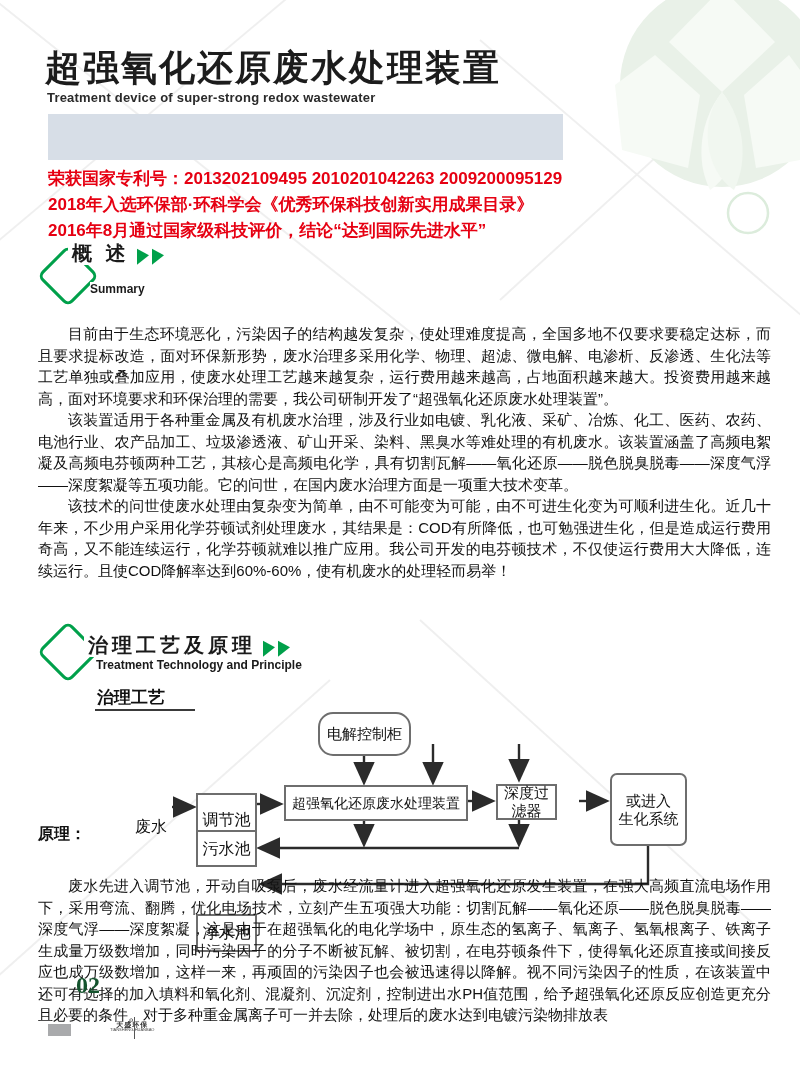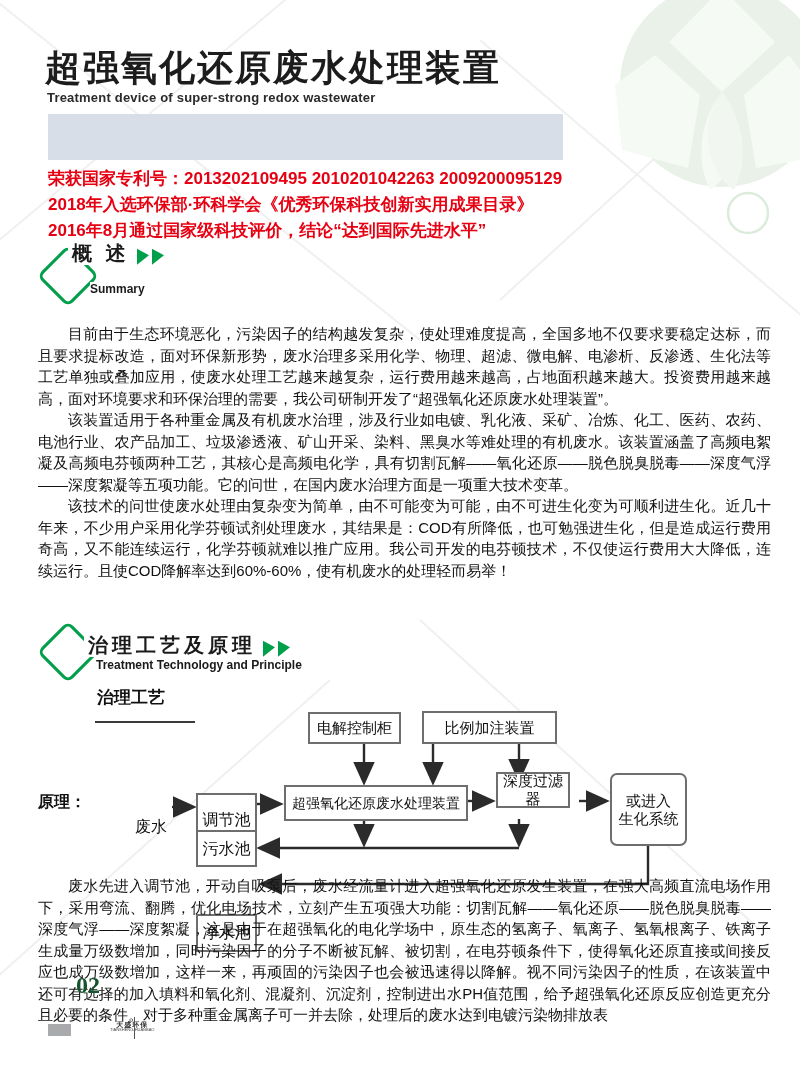--- a/index.html
+++ b/index.html
@@ -21,23 +21,23 @@
   
   .diamond{width:38px;height:38px;border:3px solid #00a04a;border-radius:7px;transform:rotate(45deg);background:transparent;}
   .sec-title{font-size:20px;font-weight:900;color:#1a1a1a;background:#fff;padding:1px 4px;letter-spacing:4px;white-space:nowrap;}
   .sec-en{font-size:12px;font-weight:bold;color:#1a1a1a;background:#fff;white-space:nowrap;}
   .tri{display:inline-block;width:0;height:0;border-top:8px solid transparent;border-bottom:8px solid transparent;border-left:12px solid #00a04a;margin-left:3px;vertical-align:middle;transform:skewY(-6deg);}
 
   
   .para-block{left:38px;width:733px;font-size:15px;line-height:21.5px;color:#111;text-align:justify;}
   .para-indent{text-indent:2em;}
 
-  .subhead{left:95px;top:686px;font-size:17px;font-weight:bold;color:#111;border-bottom:2px solid #3a3a3a;padding:0 30px 12px 2px;}
+  .subhead{left:95px;top:686px;font-size:17px;font-weight:bold;color:#111;border-bottom:2px solid #3a3a3a;padding:0 30px 0 2px;}
 
-  .principle-label{left:38px;top:792px;font-size:16px;font-weight:bold;color:#111;text-align:right;}
+  .principle-label{left:38px;top:824px;font-size:16px;font-weight:bold;color:#111;text-align:right;}
 
   
   .diagram{left:0;top:700px;width:800px;height:215px;}
   .dbox{position:absolute;border:2px solid #6e6e6e;background:#fff;display:flex;flex-direction:column;
         align-items:center;justify-content:center;font-size:15px;color:#111;text-align:center;line-height:1.2;box-sizing:border-box;}
   .dlabel{position:absolute;font-size:16px;color:#111;display:flex;align-items:center;justify-content:center;margin-top:20px;}
 
   
   .foot-swatch{left:48px;top:1024px;width:23px;height:12px;background:#a9aaac;}
   .foot-num{left:76px;top:972px;font-family:"Liberation Serif","DejaVu Serif",serif;font-size:24px;font-weight:bold;color:#14532d;}
@@ -122,29 +122,28 @@
         <line x1="519" y1="44" x2="519" y2="78" marker-end="url(#arr)"></line>
         <line x1="364" y1="121" x2="364" y2="143" marker-end="url(#arr)"></line>
         <line x1="519" y1="119" x2="519" y2="143" marker-end="url(#arr)"></line>
         <polyline points="519,148 261,148" marker-end="url(#arr)"></polyline>
         <polyline points="648,133 648,184 263,184" marker-end="url(#arr)"></polyline>
       </g>
     </svg>
 
     <div class="dlabel" style="left:128px;top:92px;width:46px;height:30px;">废水</div>
 
-    <div class="dbox" style="left:308px;top:12px;width:93px;height:32px;">电解控制柜</div>
-    <div class="dbox" style="left:422px;top:11px;width:135px;height:33px;">比例加注装置</div>
+    <div class="dbox" style="left:318px;top:12px;width:93px;height:44px;border-radius:15px;">电解控制柜</div>
 
     <div class="dbox" style="left:196px;top:93px;width:61px;height:53px;font-size:16px;">调节池</div>
     <div class="dbox" style="left:196px;top:130px;width:61px;height:37px;font-size:16px;">污水池</div>
     <div class="dbox" style="left:196px;top:166px;width:61px;height:38px;font-size:16px;margin-top:48px;">净水池</div>
 
     <div class="dbox" style="left:284px;top:85px;width:184px;height:36px;font-size:14px;">超强氧化还原废水处理装置</div>
-    <div class="dbox" style="left:496px;top:72px;width:74px;height:36px;">深度过滤器</div>
+    <div class="dbox" style="left:496px;top:84px;width:61px;height:36px;">深度过滤器</div>
     <div class="dbox" style="left:610px;top:73px;width:77px;height:73px;border-radius:7px;">
       <span>或进入</span>
       <span>生化系统</span>
     </div>
   </div>
 
   <div class="abs principle-label">原理：</div>
   <div class="abs para-block" style="top:863px;margin-top:12px;">
     <div class="para-indent">废水先进入调节池，开动自吸泵后，废水经流量计进入超强氧化还原发生装置，在强大高频直流电场作用下，采用弯流、翻腾，优化电场技术，立刻产生五项强大功能：切割瓦解——氧化还原——脱色脱臭脱毒——深度气浮——深度絮凝，这是由于在超强氧化的电化学场中，原生态的氢离子、氧离子、氢氧根离子、铁离子生成量万级数增加，同时污染因子的分子不断被瓦解、被切割，在电芬顿条件下，使得氧化还原直接或间接反应也成万级数增加，这样一来，再顽固的污染因子也会被迅速得以降解。视不同污染因子的性质，在该装置中还可有选择的加入填料和氧化剂、混凝剂、沉淀剂，控制进出水PH值范围，给予超强氧化还原反应创造更充分且必要的条件。对于多种重金属离子可一并去除，处理后的废水达到电镀污染物排放表</div>
   </div>

